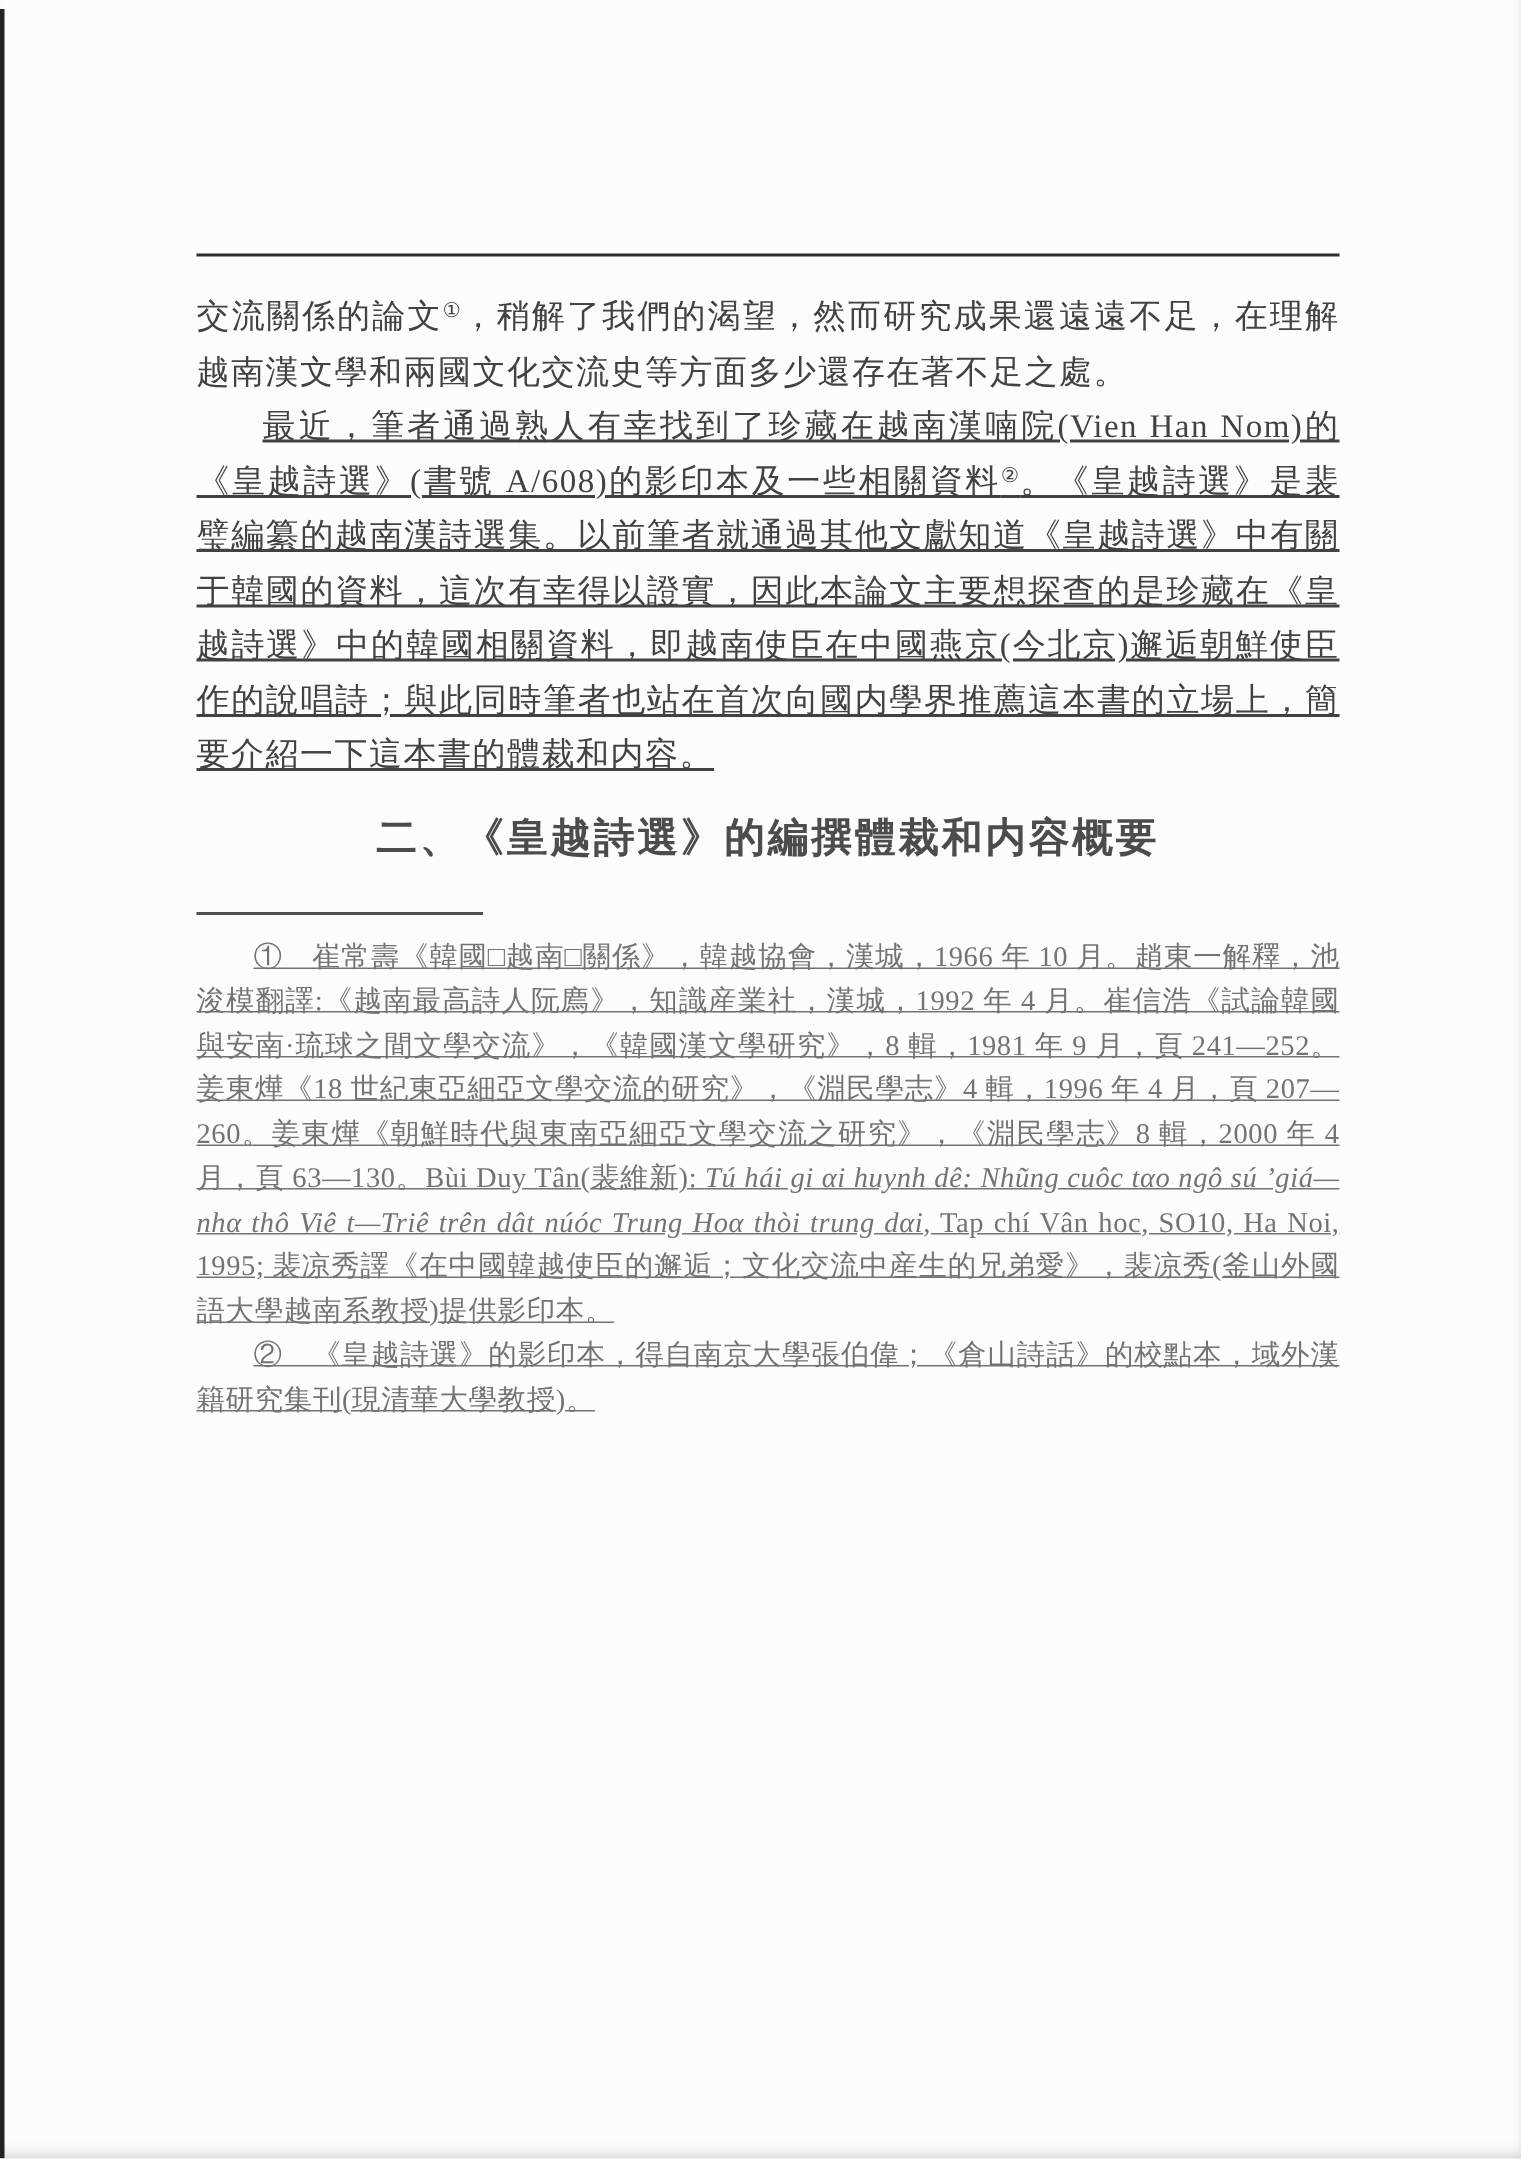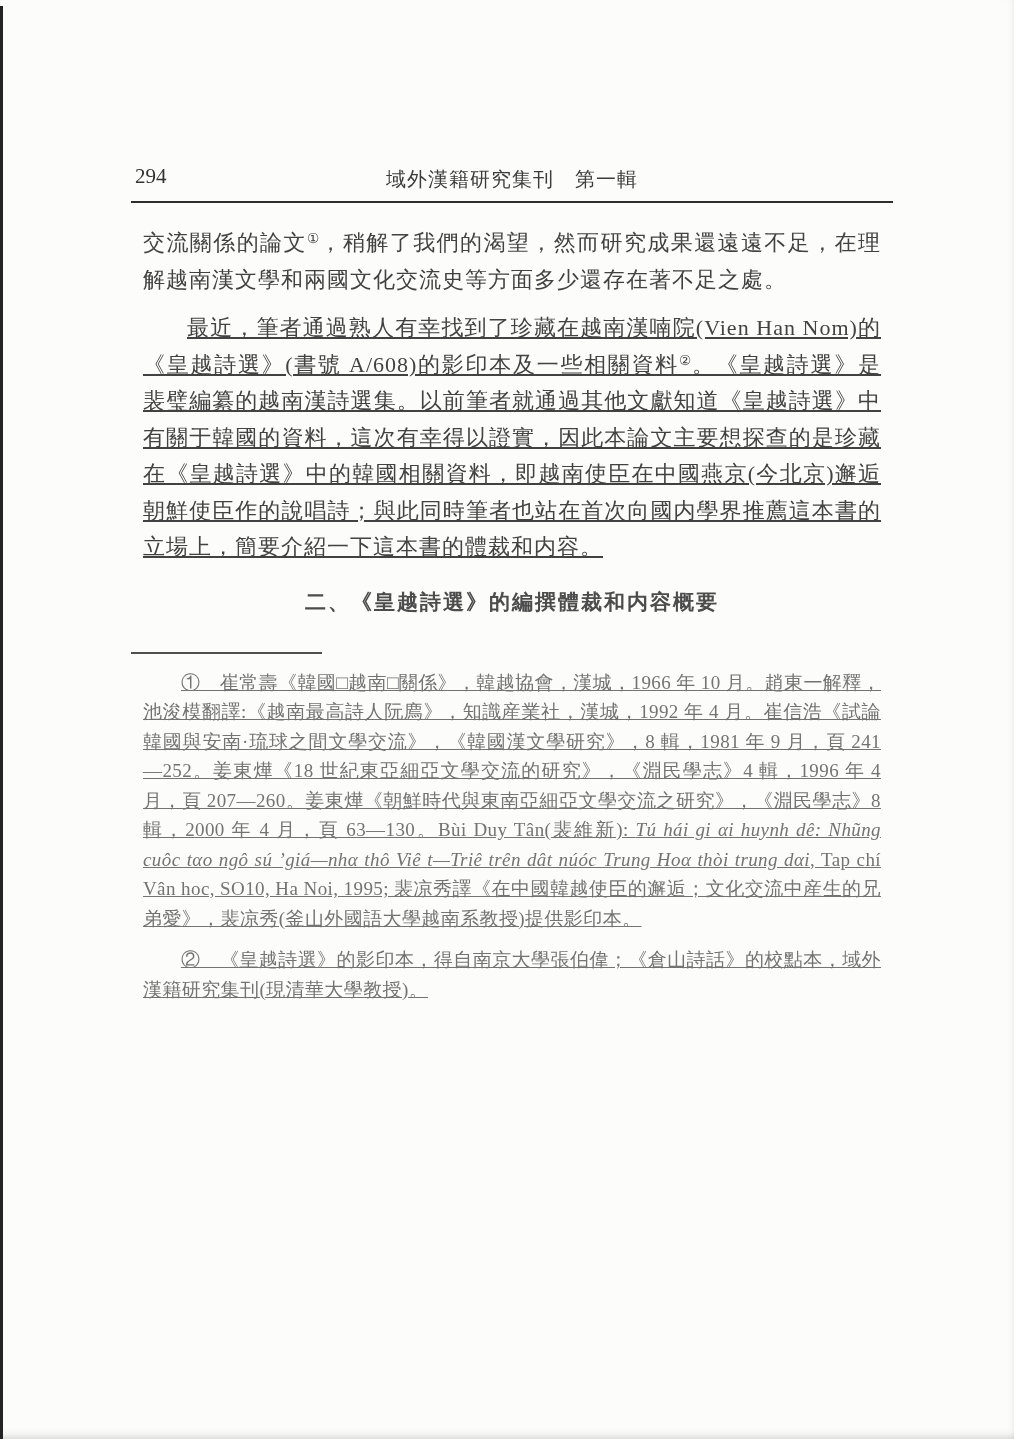--- a/index.html
+++ b/index.html
@@ -24,53 +24,49 @@
     position:absolute; left:4px; top:0;
     font-size:21px; color:#333;
   }
   .journal-title {
     position:absolute; left:0; right:0; top:2px;
     text-align:center; font-size:20px; letter-spacing:1px; color:#3c3c3c;
   }
   .head-rule { border-bottom:2.5px solid #2e2e2e; margin-top:5px; }
   .body-text { margin-top:22px; }
   .para {
-    margin:12px; font-size:22px; line-height:36.5px;
+    margin:0; font-size:22px; line-height:36.5px;
     text-align:justify; text-justify:inter-ideograph;
     letter-spacing:1px; color:#424242;
   }
   .para.indent { text-indent:2em;text-decoration:underline; }
   .para sup { font-size:0.62em; vertical-align:0.5em; line-height:0; letter-spacing:0; }
   .section-heading {
     margin:14px 0 28px;
     text-align:center;
     font-family:"Liberation Sans","DejaVu Sans",sans-serif;
-    font-size:21px; font-weight:bold; letter-spacing:2px;
+    font-size:27px; font-weight:bold; letter-spacing:2px;
     line-height:44px; color:#4c4c4c;
   }
   .footnote-rule {
     width:191px; border-top:2px solid #4f4f4f;
     margin:8px 0 14px;
   }
   .footnotes .para {
     font-size:19px; line-height:29.5px; letter-spacing:0.4px; color:#737373;
   }
   .footnotes .para i { font-style:italic; }
 </style>
 </head>
 <body>
 
 <div class="page">
   <div class="left-edge"></div>
   <div class="content">
 
-    <header class="page-header">
-      <span class="page-num">294</span>
-      <span class="journal-title">域外漢籍研究集刊　第一輯</span>
-    </header>
     <div class="head-rule"></div>
 
     <main class="body-text">
       <div>
           <p class="para"><span>交流關係的論文</span><sup>①</sup><span>，稍解了我們的渴望，然而研究成果還遠遠不足，在理解越南漢文學和兩國文化交流史等方面多少還存在著不足之處。</span></p>
           <p class="para indent"><span>最近，筆者通過熟人有幸找到了珍藏在越南漢喃院(Vien Han Nom)的《皇越詩選》(書號 A/608)的影印本及一些相關資料</span><sup>②</sup><span>。《皇越詩選》是裴璧編纂的越南漢詩選集。以前筆者就通過其他文獻知道《皇越詩選》中有關于韓國的資料，這次有幸得以證實，因此本論文主要想探查的是珍藏在《皇越詩選》中的韓國相關資料，即越南使臣在中國燕京(今北京)邂逅朝鮮使臣作的說唱詩；與此同時筆者也站在首次向國内學界推薦這本書的立場上，簡要介紹一下這本書的體裁和内容。</span></p>
         </div>
 
       <h2 class="section-heading">二、《皇越詩選》的編撰體裁和内容概要</h2>
 

